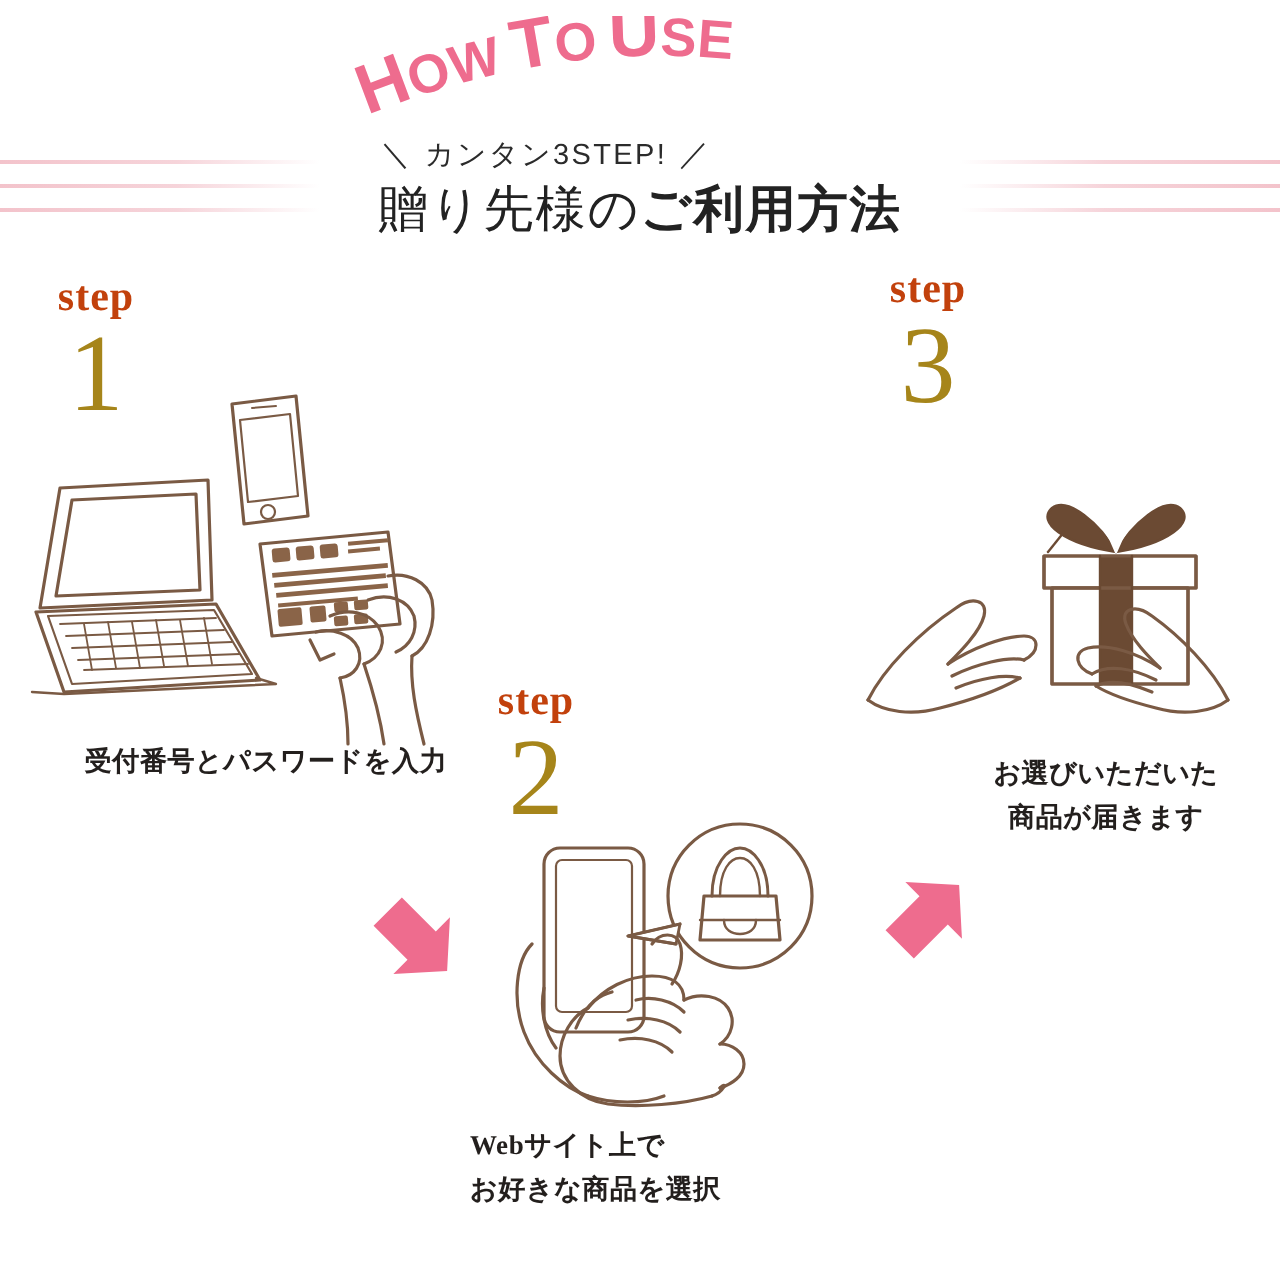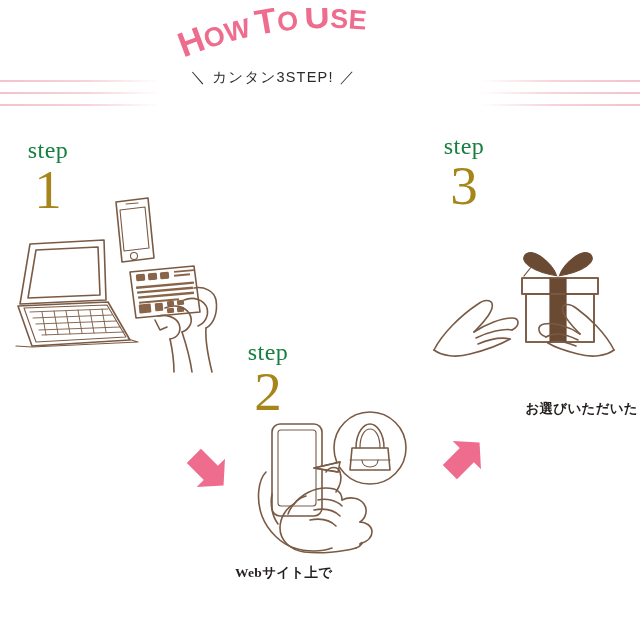--- a/index.html
+++ b/index.html
@@ -86,25 +86,25 @@
   #sub-main .bold { font-weight: bold; }
 
   
   .step-label {
     position: absolute;
     text-align: center;
     color: #9a7b18;
     font-family: "Liberation Serif", serif;
   }
   .step-word {
-    font-size: 24px;
-    font-weight: normal;
+    font-size: 21px;
+    font-weight: bold;
     letter-spacing: 0.5px;
     line-height: 1;
-    color: #15803d;
+    color: #c2410c;
   }
   .step-num {
     font-size: 55px;
     line-height: 0.95;
     margin-top: 2px;
     color: #a6851a;
     font-family: "Liberation Serif", serif;
   }
   #step-label-1 { left: 8px;   top: 138px; width: 80px; }
   #step-label-3 { left: 424px; top: 134px; width: 80px; }
@@ -115,21 +115,21 @@
     position: absolute;
     font-family: "Liberation Serif", serif;
     font-weight: bold;
     color: #231f1d;
     font-size: 13.5px;
     line-height: 1.65;
     letter-spacing: 0.3px;
     white-space: nowrap;
   }
   #caption-1 { left: 8px;   top: 370px; width: 250px; text-align: center; }
-  #caption-3 { left: 468px; top: 398px; width: 170px; text-align: right; }
+  #caption-3 { left: 468px; top: 376px; width: 170px; text-align: center; }
   #caption-2 { left: 235px; top: 562px; width: 175px; }
 
   
   .illus { position: absolute; }
   #illus-step1 { left: 8px;   top: 196px; }
   #illus-step3 { left: 412px; top: 238px; }
   #illus-step2 { left: 248px; top: 408px; }
 
   
   .arrow { position: absolute; }
@@ -160,20 +160,23 @@
     <div class="deco-line l3"></div>
   </div>
   <div id="deco-lines-right">
     <div class="deco-line l1"></div>
     <div class="deco-line l2"></div>
     <div class="deco-line l3"></div>
   </div>
 
   <div id="sub-kicker">
     <span class="slash">＼</span><span>カンタン3STEP!</span><span class="slash">／</span>
+  </div>
+  <div id="sub-main">
+    <span>贈り先様の</span><span class="bold">ご利用方法</span>
   </div>
 
   <div class="step-label" id="step-label-1">
     <div class="step-word">step</div>
     <div class="step-num">1</div>
   </div>
 
   <div class="step-label" id="step-label-3">
     <div class="step-word">step</div>
     <div class="step-num">3</div>
@@ -337,23 +340,26 @@
     </g>
   </svg>
 
   <svg class="arrow" id="arrow-2" width="64" height="60" viewBox="0 0 64 60">
     <g transform="rotate(-45 32 30)">
       <path d="M12,20 L36,20 L36,10 L54,30 L36,50 L36,40 L12,40 Z" fill="#ee6c8e"></path>
     </g>
   </svg>
 
   <div class="caption" id="caption-1">
+    <div>受付番号とパスワードを入力</div>
   </div>
 
   <div class="caption" id="caption-3">
     <div>お選びいただいた</div>
+    <div>商品が届きます</div>
   </div>
 
   <div class="caption" id="caption-2">
     <div>Webサイト上で</div>
+    <div>お好きな商品を選択</div>
   </div>
 
 </div>
 
 </body></html>

